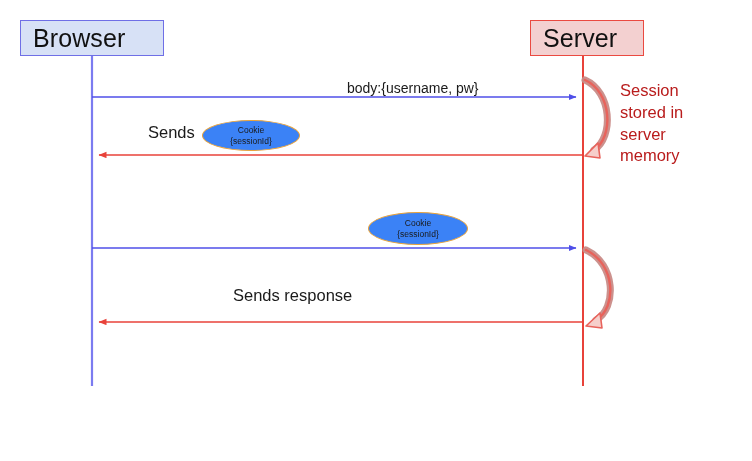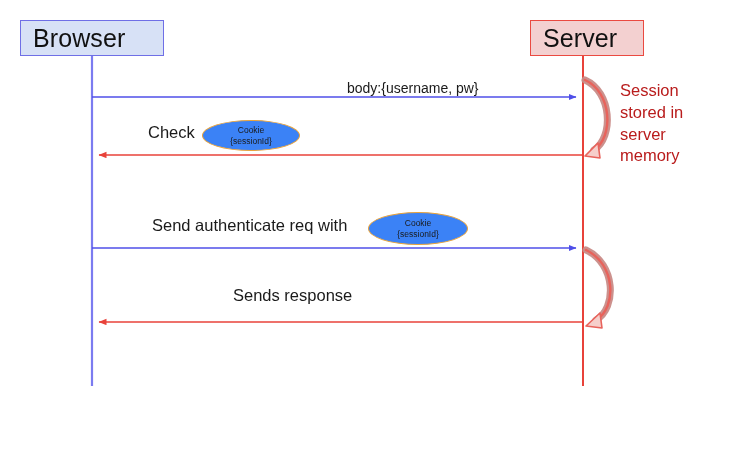--- a/index.html
+++ b/index.html
@@ -143,29 +143,28 @@
     <span>Browser</span>
   </div>
 
   <div class="participant server">
     <span>Server</span>
   </div>
 
 
   <div class="msg-sub" style="left:347px; top:80px;">body:{username, pw}</div>
 
-  <div class="msg-label" style="left:148px; top:123px;">Check</div>
+  <div class="msg-label" style="left:148px; top:123px;">Sends</div>
 
   <div class="cookie" style="left:202px; top:120px; width:98px; height:31px;">
     <span>Cookie</span>
     <span>{sessionId}</span>
   </div>
 
 
-  <div class="msg-label" style="left:152px; top:216px;">Send authenticate req with</div>
 
   <div class="cookie" style="left:368px; top:212px; width:100px; height:33px;">
     <span>Cookie</span>
     <span>{sessionId}</span>
   </div>
 
   <div class="msg-label" style="left:233px; top:286px;">Sends response</div>
 
   <div class="note" style="left:620px; top:80px;">Session
 stored in

